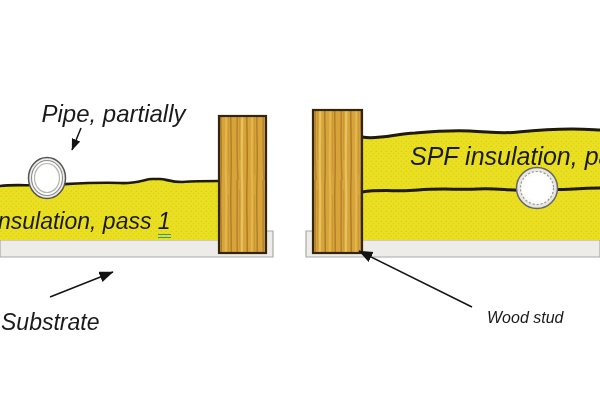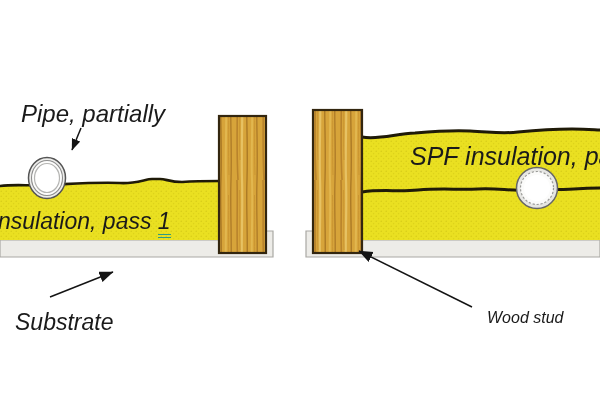--- a/index.html
+++ b/index.html
@@ -14,37 +14,37 @@
   .label{
     position:absolute;
     font-style:italic;
     color:#1a1a1a;
     white-space:nowrap;
     line-height:1.15;
   }
   .pipe-callout{
     left:21px;top:99px;width:185px;
     font-size:24px;line-height:29px;
-    text-align:left;
+    text-align:center;
   }
   .left-ins-label{
     left:-2px;top:208px;
     font-size:23px;
   }
   .pass-num{
     display:inline-block;
     border-bottom:4px double #2f9b85;
     padding-bottom:0px;
   }
   .right-ins-label{
     left:410px;top:142px;
     font-size:25px;
   }
   .substrate-label{
-    left:15px;top:309px;
+    left:1px;top:309px;
     font-size:23px;
   }
   .woodstud-label{
     left:487px;top:309px;
     font-size:16px;
   }
 </style>
 </head>
 <body>
 

